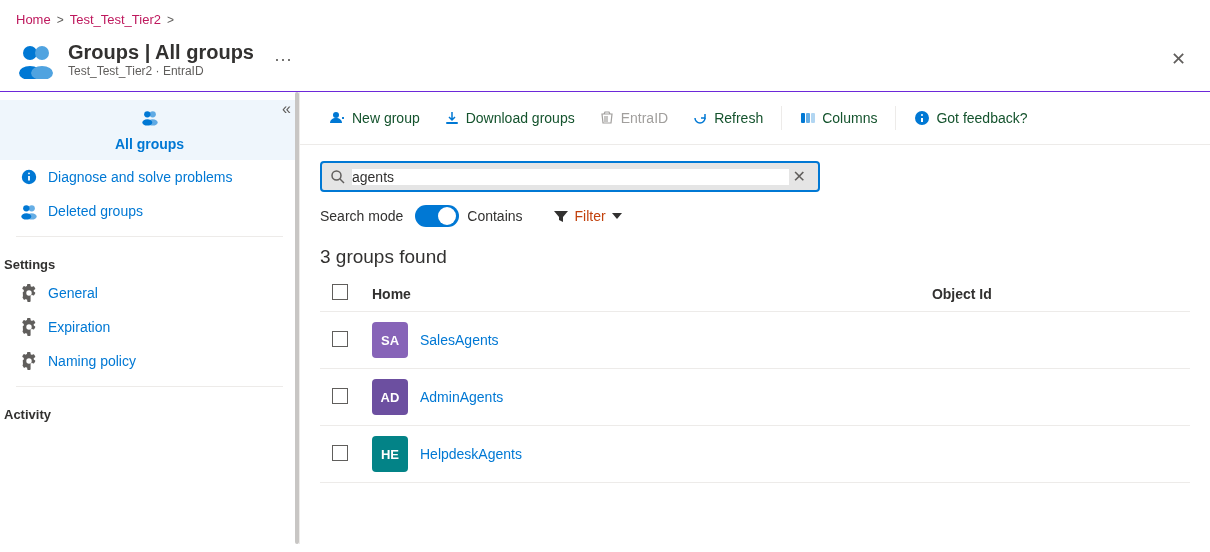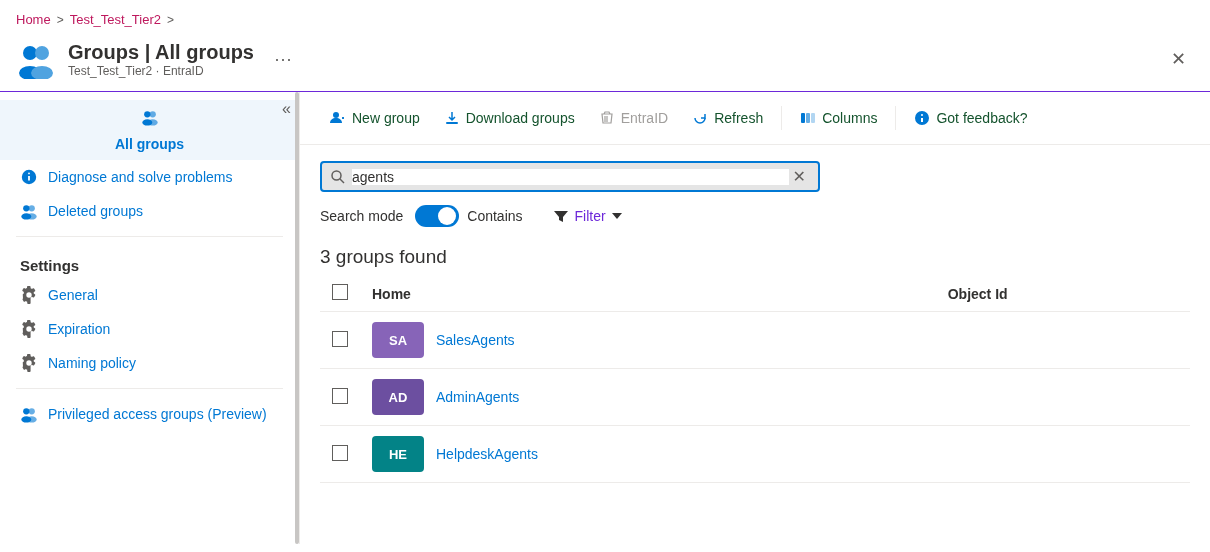--- a/index.html
+++ b/index.html
@@ -24,21 +24,21 @@
     .layout { display: flex; height: calc(552px - 100px); }
 
     
     .sidebar { width: 300px; border-right: 1px solid #edebe9; overflow-y: auto; flex-shrink: 0; position: relative; }
     .sidebar-collapse { position: absolute; top: 8px; right: 8px; cursor: pointer; color: #605e5c; font-size: 16px; }
     .sidebar-scrollbar { position: absolute; right: 0; top: 0; width: 4px; height: 100%; background: #c8c6c4; border-radius: 2px; }
     .sidebar-nav { padding: 8px 0; }
     .sidebar-item { display: flex; align-items: center; padding: 8px 20px; cursor: pointer; color: #0078d4; font-size: 14px; gap: 10px; }
     .sidebar-item.active { background: #eff6fc; font-weight: 600; flex-direction: column; }
     .sidebar-item svg { width: 18px; height: 18px; flex-shrink: 0; }
-    .sidebar-section-title { padding: 12px 20px 4px 20px; font-size: 15px; font-weight: 600; color: #323130; }
+    .sidebar-section-title { padding: 12px 20px 4px 4px; font-size: 13px; font-weight: 600; color: #323130; }
     .sidebar-divider { height: 1px; background: #edebe9; margin: 8px 16px; }
 
     
     .main { flex: 1; overflow-y: auto; padding: 0; }
 
     
     .toolbar { display: flex; align-items: center; padding: 12px 20px; gap: 4px; border-bottom: 1px solid #edebe9; }
     .toolbar-btn { display: flex; align-items: center; gap: 6px; padding: 6px 10px; cursor: pointer; color: #14532d; font-size: 14px; border: none; background: transparent; border-radius: 4px; white-space: nowrap; }
     .toolbar-btn.disabled { color: #a19f9d; cursor: default; }
     .toolbar-btn svg { width: 16px; height: 16px; }
@@ -48,34 +48,34 @@
     .search-area { padding: 16px 20px 8px 20px; }
     .search-box { display: flex; align-items: center; border: 2px solid #0078d4; border-radius: 4px; padding: 4px 8px; width: 500px; background: #e5e5e5; }
     .search-box input { flex: 1; border: none; outline: none; font-size: 14px; color: #323130; }
     .search-box .clear-btn { cursor: pointer; color: #605e5c; font-size: 16px; padding: 0 4px; }
     .search-controls { display: flex; align-items: center; margin-top: 10px; gap: 12px; }
     .search-mode-label { font-size: 14px; color: #323130; }
     .toggle { display: inline-flex; align-items: center; cursor: pointer; }
     .toggle-track { width: 44px; height: 22px; background: #0078d4; border-radius: 11px; position: relative; }
     .toggle-thumb { width: 18px; height: 18px; background: #fff; border-radius: 50%; position: absolute; top: 2px; right: 3px; }
     .toggle-label { font-size: 14px; color: #323130; margin-left: 8px; }
-    .filter-btn { display: flex; align-items: center; gap: 6px; padding: 6px 10px; cursor: pointer; color: #6d28d9; border: none; background: transparent; font-size: 14px; margin-left: 8px; }
+    .filter-btn { display: flex; align-items: center; gap: 6px; padding: 6px 10px; cursor: pointer; color: #c2410c; border: none; background: transparent; font-size: 14px; margin-left: 8px; }
 
     
     .results-count { padding: 8px 20px; font-size: 19px; color: #323130; }
 
     
     .table-area { padding: 0 20px; }
     .table { width: 100%; border-collapse: collapse; }
     .table th { text-align: left; padding: 8px 12px; font-weight: 600; color: #323130; font-size: 14px; border-bottom: 1px solid #edebe9; }
     .table td { padding: 10px 12px; border-bottom: 1px solid #edebe9; vertical-align: middle; }
     .checkbox-cell { width: 36px; }
     .checkbox { width: 16px; height: 16px; border: 1.5px solid #605e5c; cursor: pointer; display: inline-block; }
     .group-row { display: flex; align-items: center; gap: 12px; }
-    .group-avatar { width: 52px; height: 36px; border-radius: 4px; display: flex; align-items: center; justify-content: center; font-weight: 600; font-size: 13px; color: #fff; flex-shrink: 0; }
+    .group-avatar { width: 36px; height: 36px; border-radius: 4px; display: flex; align-items: center; justify-content: center; font-weight: 600; font-size: 13px; color: #fff; flex-shrink: 0; }
     .group-name { color: #0078d4; cursor: pointer; font-size: 14px; }
   </style>
 </head>
 <body>
 
 <div class="breadcrumb">
   <span>Home</span>
   <span class="sep">&gt;</span>
   <span>Test_Test_Tier2</span>
   <span class="sep">&gt;</span>
@@ -151,30 +151,22 @@
       </div>
 
       <div class="sidebar-item">
         <svg viewBox="0 0 20 20" fill="#605e5c" xmlns="http://www.w3.org/2000/svg">
           <path d="M10 7a3 3 0 100 6 3 3 0 000-6zm-6.93 2.07l1.2-.7a6.03 6.03 0 010-1.74l-1.2-.7a1 1 0 01-.37-1.37l1-1.73a1 1 0 011.37-.37l1.2.7a6 6 0 011.5-.87V1a1 1 0 011-1h2a1 1 0 011 1v1.39a6 6 0 011.5.87l1.2-.7a1 1 0 011.37.37l1 1.73a1 1 0 01-.37 1.37l-1.2.7a6.03 6.03 0 010 1.74l1.2.7a1 1 0 01.37 1.37l-1 1.73a1 1 0 01-1.37.37l-1.2-.7a6 6 0 01-1.5.87V19a1 1 0 01-1 1H9a1 1 0 01-1-1v-1.39a6 6 0 01-1.5-.87l-1.2.7a1 1 0 01-1.37-.37l-1-1.73a1 1 0 01.37-1.37z"></path>
         </svg>
         <span>Naming policy</span>
       </div>
 
       <div class="sidebar-divider"></div>
-
-      <div class="sidebar-item">
-        <svg viewBox="0 0 20 20" fill="#0078d4" xmlns="http://www.w3.org/2000/svg">
-          <circle cx="7" cy="7" r="3.5"></circle>
-          <circle cx="13" cy="7" r="3.5" opacity="0.6"></circle>
-          <ellipse cx="7" cy="16" rx="5.5" ry="3.5"></ellipse>
-          <ellipse cx="13" cy="16" rx="5.5" ry="3.5" opacity="0.6"></ellipse>
-        </svg>
-        <span>Privileged access groups (Preview)</span>
-      </div>
+      <div class="sidebar-section-title">Activity</div>
+
     </div>
   </div>
 
   <div class="main">
 
     <div class="toolbar">
       <button class="toolbar-btn">
         <svg viewBox="0 0 16 16" fill="#0078d4" xmlns="http://www.w3.org/2000/svg" width="16" height="16">
           <circle cx="6" cy="5" r="3"></circle>
           <path d="M0 13c0-3 2.5-5 6-5s6 2 6 5H0z"></path>

